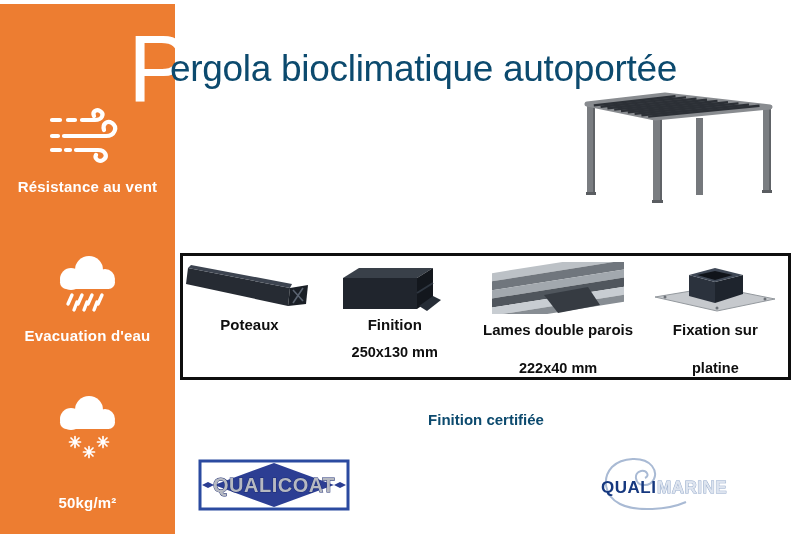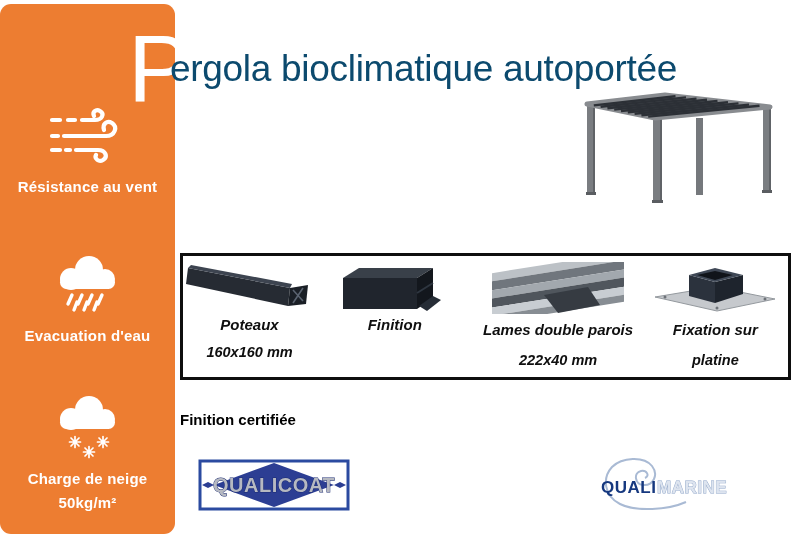--- a/index.html
+++ b/index.html
@@ -1,46 +1,46 @@
 <!DOCTYPE html>
 <html><head>
 <meta charset="utf-8">
 <style>
   html,body{margin:0;padding:0;background:#ffffff;}
   .page{position:relative;width:800px;height:534px;background:#ffffff;overflow:hidden;
         font-family:"Liberation Sans",sans-serif;}
   
-  .sidebar{position:absolute;left:0;top:4px;width:175px;height:530px;background:#ED7D31;border-radius:11px;}
+  .sidebar{position:absolute;left:0;top:4px;width:175px;height:530px;background:#ED7D31;}
   .side-icon{position:absolute;left:50%;transform:translateX(-50%);}
   .side-line{position:absolute;left:0;width:100%;text-align:center;color:#ffffff;
              font-size:15px;font-weight:bold;letter-spacing:.2px;}
   .i1{top:102px}.t1a{top:174px}.t1b{top:199px}
   .i2{top:250px}.t2a{top:323px}.t2b{top:347px}
   .i3{top:390px}.t3a{top:466px}.t3b{top:490px}
   
   .title-initial{position:absolute;left:128px;top:22px;font-size:94px;line-height:1;
                  color:#ffffff;font-weight:400;}
   .title-rest{position:absolute;left:170px;top:50px;font-size:37px;line-height:1;
               color:#0c4a6e;font-weight:400;letter-spacing:-.3px;white-space:nowrap;}
   
   .pergola{position:absolute;left:560px;top:84px;}
   
   .components-box{position:absolute;left:180px;top:253px;width:611px;height:127px;
-                  box-sizing:border-box;border:3px solid #0e0e0e;background:#ffffff;display:flex;font-style:italic;}
+                  box-sizing:border-box;border:3px solid #0e0e0e;background:#ffffff;display:flex;}
   .comp-col{position:relative;height:100%;}
   .w1{width:22%}.w2{width:26%}.w3{width:28%}.w4{width:24%}
   .comp-img{position:absolute;top:6px;left:50%;transform:translateX(-50%);}
   .comp-line{position:absolute;left:0;width:100%;text-align:center;font-weight:bold;color:#0f0f0f;}
   .c1{top:60px;font-size:15px}
   .c2{top:88px;font-size:14.5px}
   .low .c1{top:65px}
-  .low .c2{top:96px}
+  .low .c2{top:104px}
   
-  .finishing{position:absolute;left:180px;top:411px;width:612px;text-align:left;
-             font-size:15px;font-weight:bold;color:#000000;}
+  .finishing{position:absolute;left:180px;top:411px;width:612px;text-align:center;
+             font-size:15px;font-weight:bold;color:#0c4a6e;}
   .qualicoat{position:absolute;left:198px;top:459px;}
   .qualimarine{position:absolute;left:598px;top:456px;}
 </style>
 </head>
 <body>
 
 <div class="page">
 
   <div class="sidebar">
 
@@ -78,21 +78,20 @@
             <path d="M-5.5 0 H5.5 M0 -5.5 V5.5 M-4 -4 L4 4 M-4 4 L4 -4"></path>
           </g>
         <g transform="translate(35,58)">
             <path d="M-5.5 0 H5.5 M0 -5.5 V5.5 M-4 -4 L4 4 M-4 4 L4 -4"></path>
           </g>
         <g transform="translate(49,48)">
             <path d="M-5.5 0 H5.5 M0 -5.5 V5.5 M-4 -4 L4 4 M-4 4 L4 -4"></path>
           </g>
       </g>
     </svg>
-    <div class="side-line t3a">Charge de neige</div>
     <div class="side-line t3b">50kg/m²</div>
   </div>
 
   <div class="title-initial">P</div>
   <div class="title-rest">ergola bioclimatique autoportée</div>
 
   <svg class="pergola" width="236" height="140" viewBox="0 0 236 140">
 
     <g>
       <rect x="136" y="34" width="7" height="77" fill="#75787c"></rect>
@@ -124,32 +123,32 @@
   <div class="components-box">
 
     <div class="comp-col w1">
       <svg class="comp-img" width="128" height="48" viewBox="0 0 128 48">
         <polygon points="2,6 104,26 102,44 0,22" fill="#262b33"></polygon>
         <polygon points="2,6 104,26 106,22 5,3" fill="#3d4450"></polygon>
         <polygon points="104,26 122,23 120,42 102,44" fill="#1a1f26"></polygon>
         <path d="M107,28 L117,39 M117,26 L107,41" stroke="#5a6370" stroke-width="1.6" fill="none"></path>
       </svg>
       <div class="comp-line c1">Poteaux</div>
-      <div class="comp-line c2">160x160 mm</div>
     </div>
 
     <div class="comp-col w2">
       <svg class="comp-img" width="128" height="50" viewBox="0 0 128 50">
         <polygon points="12,16 86,16 86,47 12,47" fill="#20252d"></polygon>
         <polygon points="12,16 28,6 102,6 86,16" fill="#394049"></polygon>
         <polygon points="86,16 102,6 102,36 86,47" fill="#13171d"></polygon>
         <line x1="86" y1="31" x2="102" y2="21" stroke="#2e3640" stroke-width="2"></line>
         <polygon points="88,44 102,34 110,38 96,49" fill="#262d36"></polygon>
       </svg>
       <div class="comp-line c1">Finition</div>
+      <div class="comp-line c2">250x130 mm</div>
     </div>
 
     <div class="comp-col w3 low">
       <svg class="comp-img" width="132" height="52" viewBox="0 0 132 52">
         <g transform="rotate(-9 66 26)">
           <rect x="-8" y="1" width="150" height="8" fill="#bcc1c6"></rect>
           <rect x="-8" y="9" width="150" height="9" fill="#70767d"></rect>
           <rect x="-8" y="18" width="150" height="8" fill="#a2a8ae"></rect>
           <rect x="-8" y="26" width="150" height="9" fill="#50565d"></rect>
           <rect x="-8" y="35" width="150" height="8" fill="#c8cdd2"></rect>

